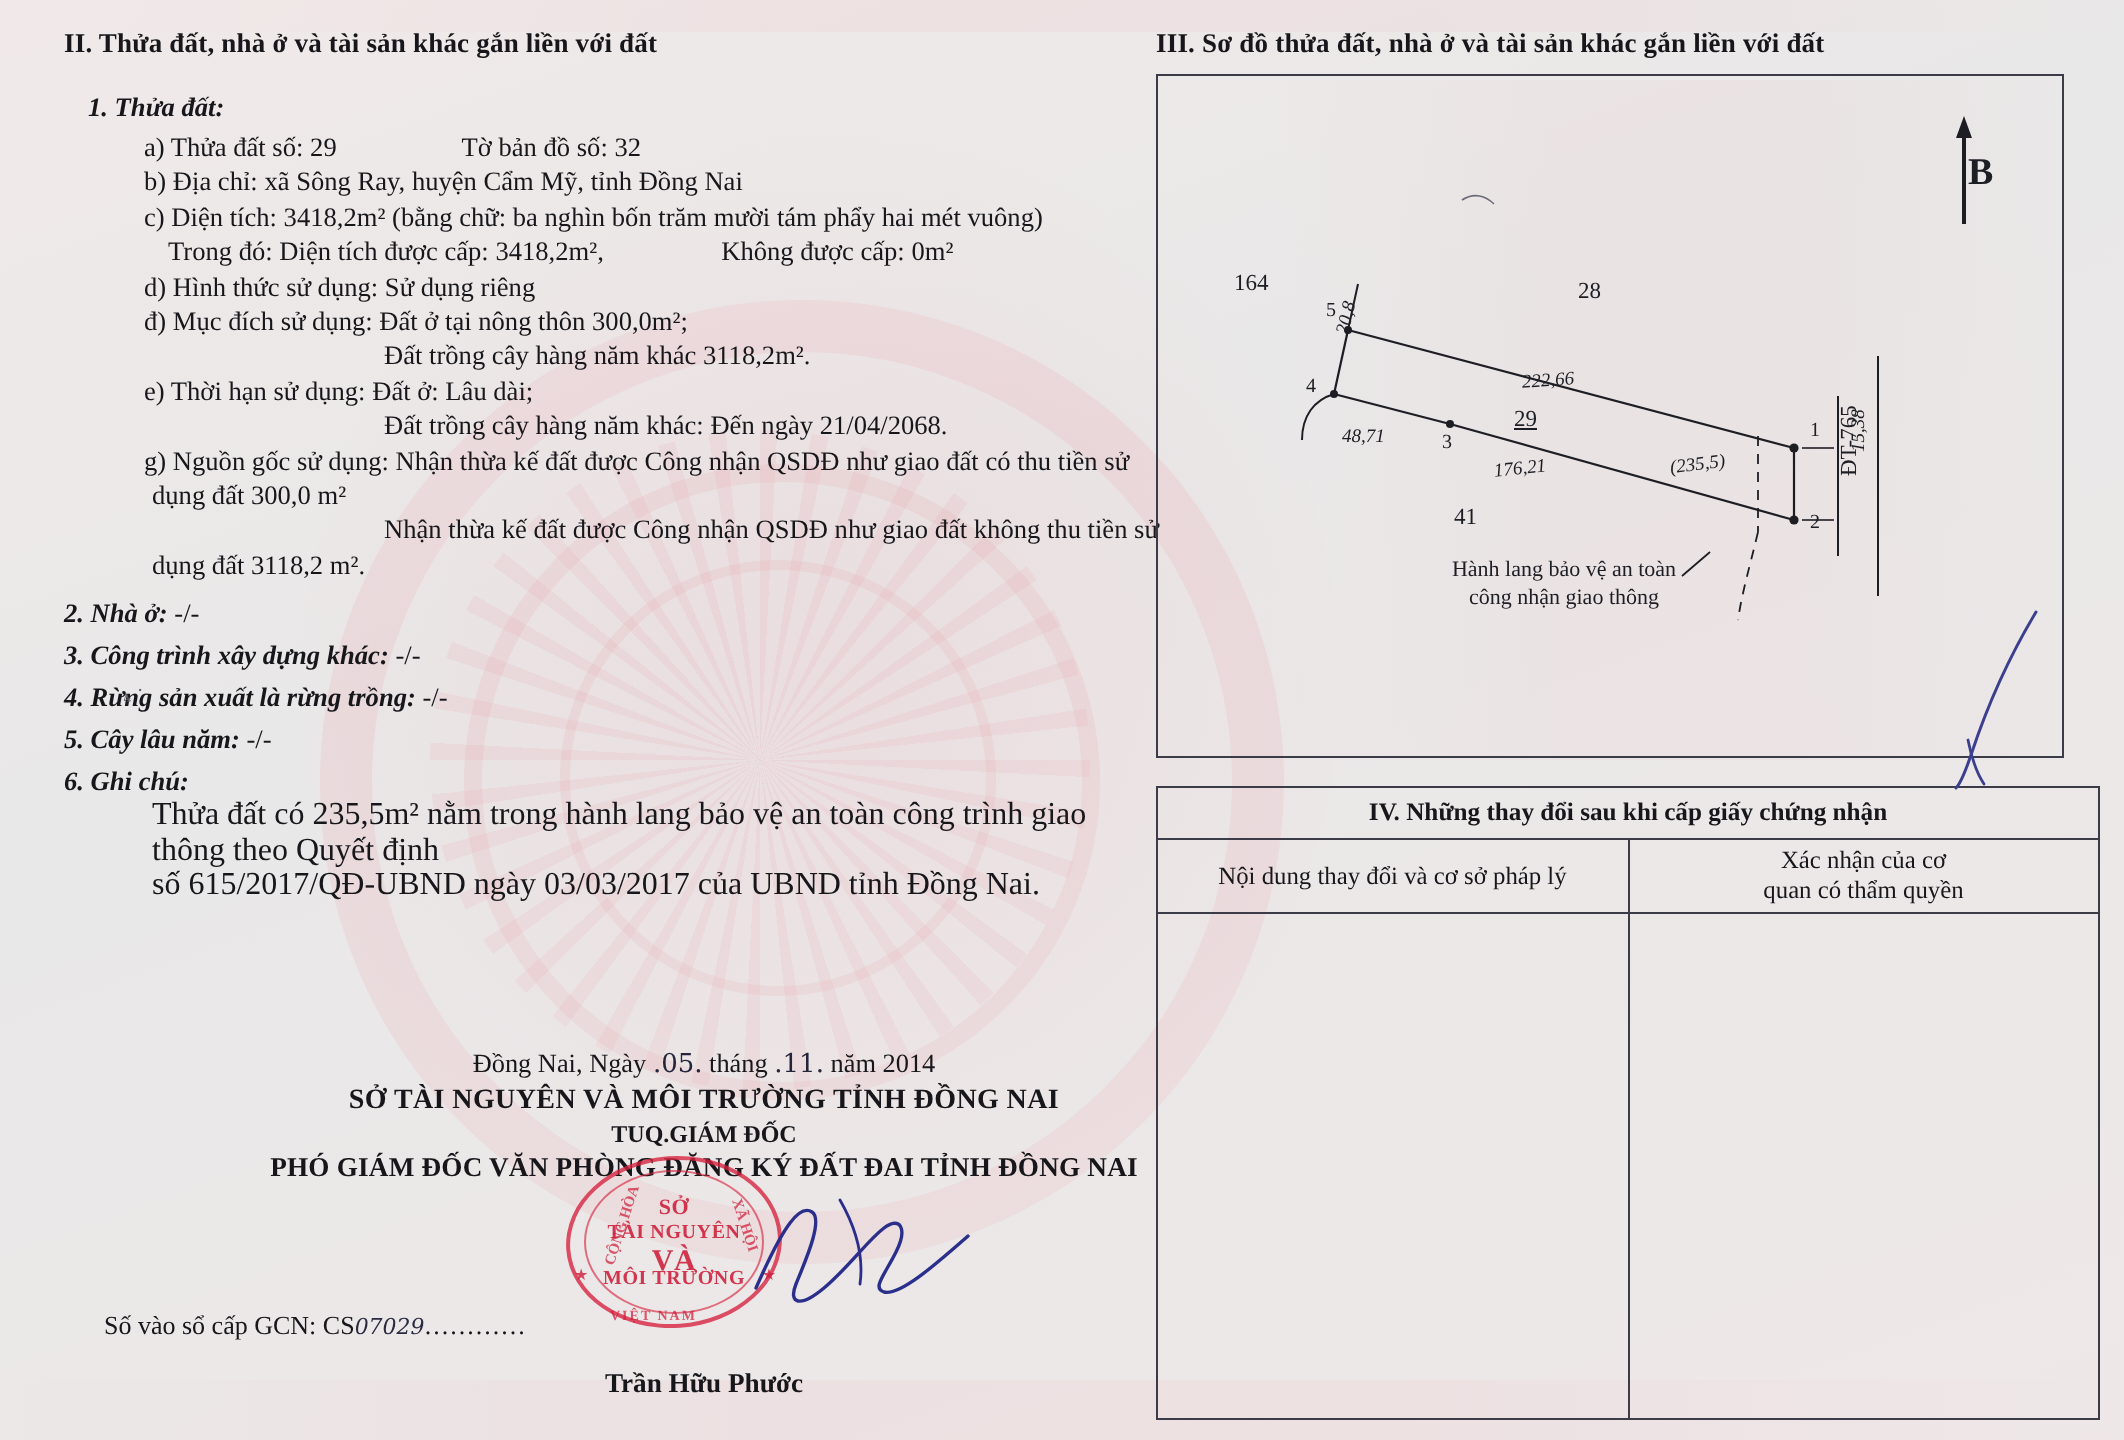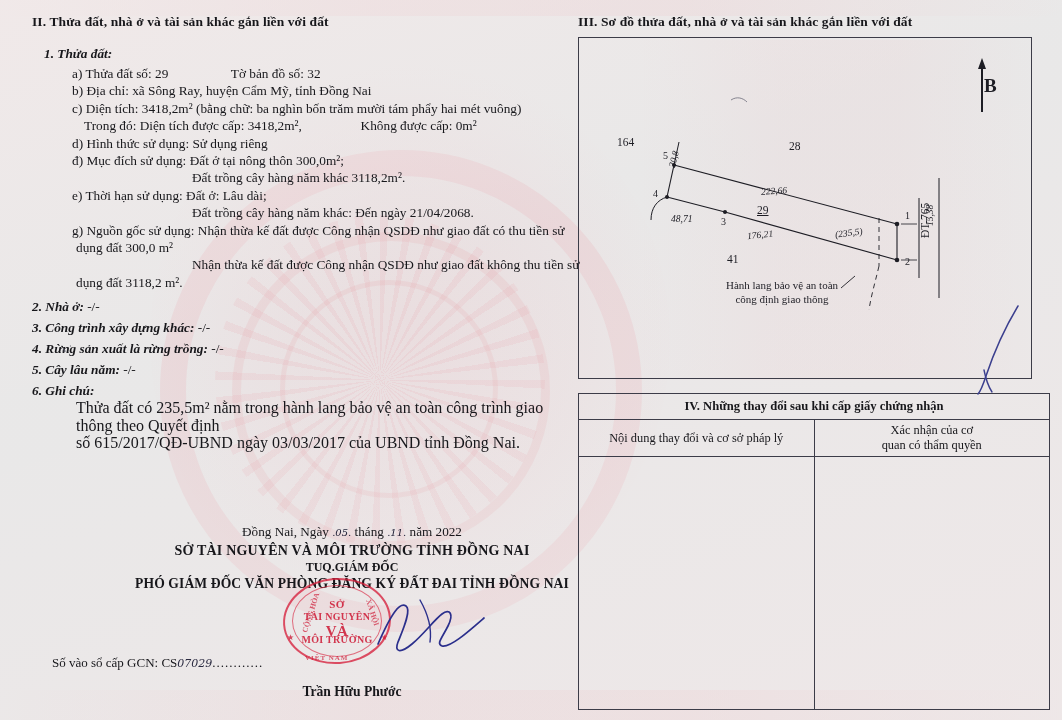--- a/index.html
+++ b/index.html
@@ -80,21 +80,21 @@
     position:absolute;left:92px;top:524px;width:520px;
     text-align:center;
   }
   #sign .dateline{font-size:13.2px;}
   #sign .org{font-weight:bold;font-size:14px;margin-top:3px;letter-spacing:.2px;}
   #sign .tuq{font-weight:bold;font-size:12px;margin-top:1px;}
   #sign .title{font-weight:bold;font-size:13.6px;margin-top:1px;letter-spacing:.1px;}
   #sign .signer{font-weight:bold;font-size:13.6px;margin-top:92px;}
   .hw{
     font-family:"DejaVu Serif", serif;
-    font-style:italic;font-size:10px;
+    font-size:13px;
     color:#24243a;
   }
 
   
   #seal{
     position:absolute;left:283px;top:578px;
     width:108px;height:86px;
     pointer-events:none;
   }
   #seal .ring{
@@ -299,21 +299,21 @@
   </div>
 
   <div class="pencil" style="left:62px;top:345px;transform:rotate(-18deg);">⁴ ˙</div>
 
   <div id="sign">
     <div class="dateline">
       <span>Đồng Nai, Ngày</span>
       <span class="hw">.05.</span>
       <span>tháng</span>
       <span class="hw">.11.</span>
-      <span>năm 2022</span>
+      <span>năm 2014</span>
     </div>
     <div class="org">SỞ TÀI NGUYÊN VÀ MÔI TRƯỜNG TỈNH ĐỒNG NAI</div>
     <div class="tuq">TUQ.GIÁM ĐỐC</div>
     <div class="title">PHÓ GIÁM ĐỐC VĂN PHÒNG ĐĂNG KÝ ĐẤT ĐAI TỈNH ĐỒNG NAI</div>
     <div class="signer">Trần Hữu Phước</div>
   </div>
 
   <div id="seal">
     <div class="ring"></div>
     <div class="ring-in"></div>
@@ -401,21 +401,21 @@
 
       <div class="mlabel dim" style="left:88px;top:128px;transform:rotate(-76deg);transform-origin:left top;">20,8</div>
       <div class="mlabel dim" style="left:92px;top:176px;">48,71</div>
       <div class="mlabel dim" style="left:182px;top:148px;transform:rotate(-4deg);">222,66</div>
       <div class="mlabel dim" style="left:168px;top:192px;transform:rotate(-6deg);">176,21</div>
       <div class="mlabel dim" style="left:256px;top:190px;transform:rotate(-7deg);">(235,5)</div>
       <div class="mlabel dim" style="left:346px;top:188px;transform:rotate(-90deg);transform-origin:left top;">15,38</div>
 
       <div class="mlabel corridor" style="left:108px;top:240px;width:190px;">
         <div>Hành lang bảo vệ an toàn</div>
-        <div>công định giao thông</div>
+        <div>công nhận giao thông</div>
       </div>
 
       <div class="mlabel roadlbl" style="left:340px;top:200px;transform:rotate(-90deg);transform-origin:left top;">ĐT-765</div>
     </div>
 
     <table id="sec4">
       <tbody>
           <tr>
         <td class="hd" colspan="2">IV. Những thay đổi sau khi cấp giấy chứng nhận</td>
       </tr>

